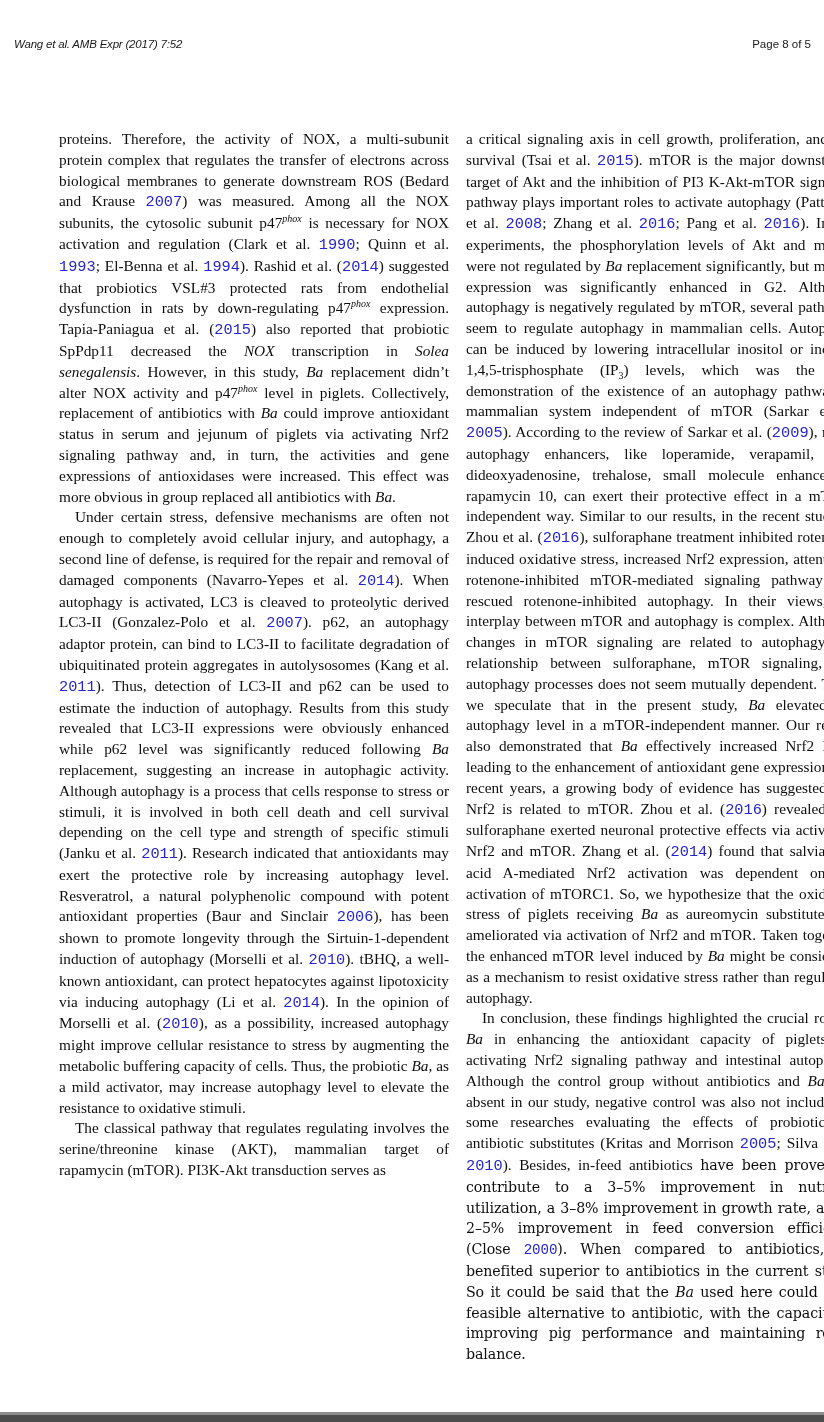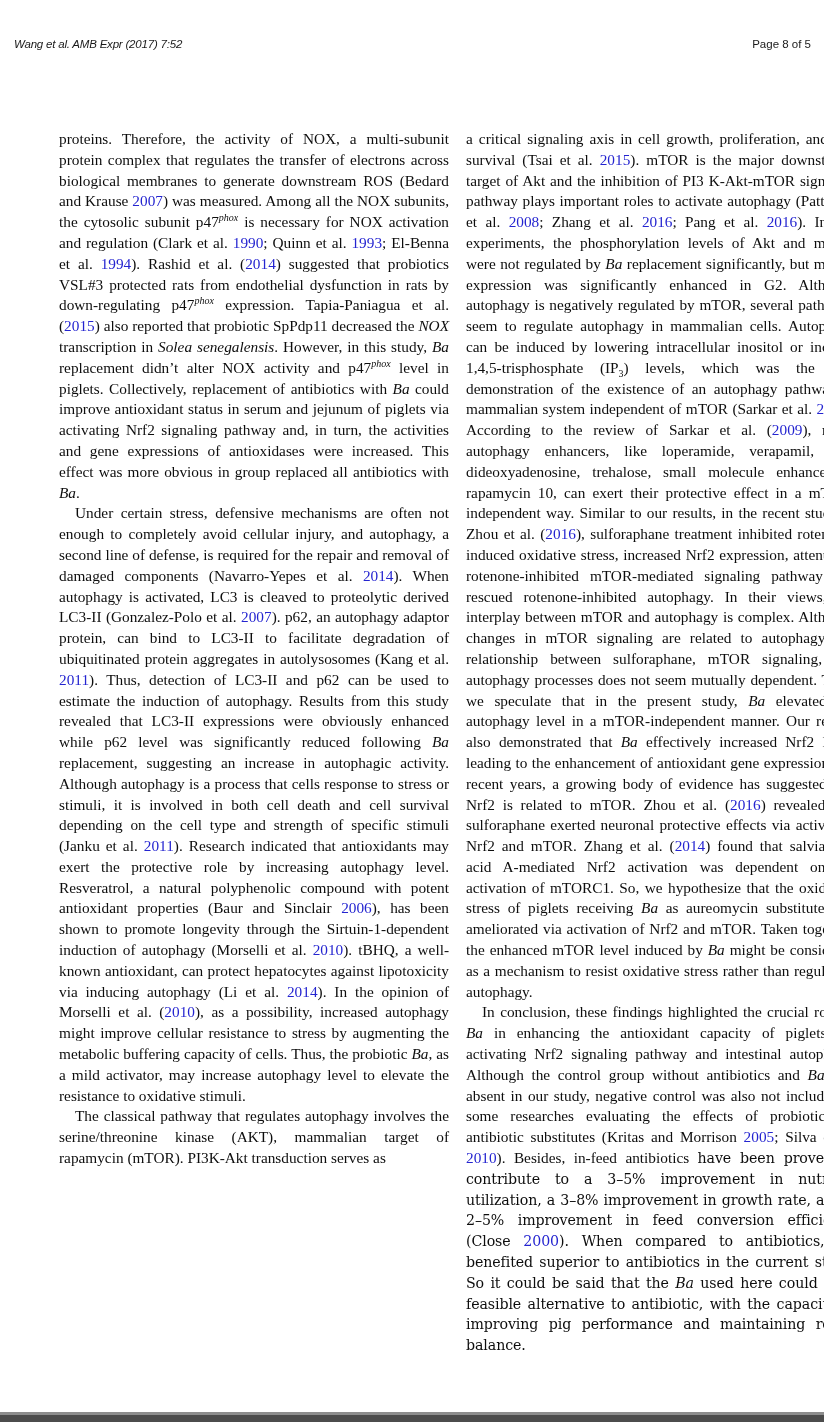--- a/index.html
+++ b/index.html
@@ -26,21 +26,21 @@
   .text-column { width: 390px; }
   .text-column p {
     margin: 0;
     font-size: 15.3px;
     line-height: 20.8px;
     text-align: justify;
     color: #0d0d0d;
     hyphens: auto; -webkit-hyphens: auto;
   }
   .text-column p.indent { text-indent: 16px; }
-  .cite { color: #2424d0; cursor: pointer; }
+  .cite { color: #2424d0; cursor: pointer; font-family: Liberation Mono, monospace; }
   sup { font-size: 10px; line-height: 0; vertical-align: super; }
   sub { font-size: 10px; line-height: 0; vertical-align: sub; }
   .alt { font-family: "DejaVu Serif", serif; font-size: 14.2px; letter-spacing: -0.1px; }
   .footer-bar {
     position: absolute; left: 0; right: 0; bottom: 0;
     height: 7px; background: #4c4c4c;
     border-top: 3px solid #8d8d8d;
   }
 </style>
 </head>
@@ -48,21 +48,21 @@
 
 <div class="page-header">
   <span class="header-citation">Wang et al. AMB Expr  (2017) 7:52</span>
   <span class="header-page">Page 8 of 5</span>
 </div>
 
 <div class="article-body">
   <div class="text-column">
       <p>proteins. Therefore, the activity of NOX, a multi-subunit protein complex that regulates the transfer of electrons across biological membranes to generate downstream ROS (Bedard and Krause <span class="cite">2007</span>) was measured. Among all the NOX subunits, the cytosolic subunit p47<sup><em>phox</em></sup> is necessary for NOX activation and regulation (Clark et al. <span class="cite">1990</span>; Quinn et al. <span class="cite">1993</span>; El-Benna et al. <span class="cite">1994</span>). Rashid et al. (<span class="cite">2014</span>) suggested that probiotics VSL#3 protected rats from endothelial dysfunction in rats by down-regulating p47<sup><em>phox</em></sup> expression. Tapia-Paniagua et al. (<span class="cite">2015</span>) also reported that probiotic SpPdp11 decreased the <em>NOX</em> transcription in <em>Solea senegalensis</em>. However, in this study, <em>Ba</em> replacement didn’t alter NOX activity and p47<sup><em>phox</em></sup> level in piglets. Collectively, replacement of antibiotics with <em>Ba</em> could improve antioxidant status in serum and jejunum of piglets via activating Nrf2 signaling pathway and, in turn, the activities and gene expressions of antioxidases were increased. This effect was more obvious in group replaced all antibiotics with <em>Ba</em>.</p>
       <p class="indent">Under certain stress, defensive mechanisms are often not enough to completely avoid cellular injury, and autophagy, a second line of defense, is required for the repair and removal of damaged components (Navarro-Yepes et al. <span class="cite">2014</span>). When autophagy is activated, LC3 is cleaved to proteolytic derived LC3-II (Gonzalez-Polo et al. <span class="cite">2007</span>). p62, an autophagy adaptor protein, can bind to LC3-II to facilitate degradation of ubiquitinated protein aggregates in autolysosomes (Kang et al. <span class="cite">2011</span>). Thus, detection of LC3-II and p62 can be used to estimate the induction of autophagy. Results from this study revealed that LC3-II expressions were obviously enhanced while p62 level was significantly reduced following <em>Ba</em> replacement, suggesting an increase in autophagic activity. Although autophagy is a process that cells response to stress or stimuli, it is involved in both cell death and cell survival depending on the cell type and strength of specific stimuli (Janku et al. <span class="cite">2011</span>). Research indicated that antioxidants may exert the protective role by increasing autophagy level. Resveratrol, a natural polyphenolic compound with potent antioxidant properties (Baur and Sinclair <span class="cite">2006</span>), has been shown to promote longevity through the Sirtuin-1-dependent induction of autophagy (Morselli et al. <span class="cite">2010</span>). tBHQ, a well-known antioxidant, can protect hepatocytes against lipotoxicity via inducing autophagy (Li et al. <span class="cite">2014</span>). In the opinion of Morselli et al. (<span class="cite">2010</span>), as a possibility, increased autophagy might improve cellular resistance to stress by augmenting the metabolic buffering capacity of cells. Thus, the probiotic <em>Ba</em>, as a mild activator, may increase autophagy level to elevate the resistance to oxidative stimuli.</p>
-      <p class="indent">The classical pathway that regulates autophagy involves the serine/threonine kinase (AKT), mammalian target of rapamycin (mTOR). PI3K-Akt transduction serves as</p>
+      <p class="indent">The classical pathway that regulates regulating involves the serine/threonine kinase (AKT), mammalian target of rapamycin (mTOR). PI3K-Akt transduction serves as</p>
     </div>
   <div class="text-column">
       <p>a critical signaling axis in cell growth, proliferation, and cell survival (Tsai et al. <span class="cite">2015</span>). mTOR is the major downstream target of Akt and the inhibition of PI3 K-Akt-mTOR signaling pathway plays important roles to activate autophagy (Pattingre et al. <span class="cite">2008</span>; Zhang et al. <span class="cite">2016</span>; Pang et al. <span class="cite">2016</span>). In our experiments, the phosphorylation levels of Akt and mTOR were not regulated by <em>Ba</em> replacement significantly, but mTOR expression was significantly enhanced in G2. Although autophagy is negatively regulated by mTOR, several pathways seem to regulate autophagy in mammalian cells. Autophagy can be induced by lowering intracellular inositol or inositol 1,4,5-trisphosphate (IP<sub>3</sub>) levels, which was the first demonstration of the existence of an autophagy pathway in mammalian system independent of mTOR (Sarkar et al. <span class="cite">2005</span>). According to the review of Sarkar et al. (<span class="cite">2009</span>), many autophagy enhancers, like loperamide, verapamil, 2′5′-dideoxyadenosine, trehalose, small molecule enhancer of rapamycin 10, can exert their protective effect in a mTOR-independent way. Similar to our results, in the recent study of Zhou et al. (<span class="cite">2016</span>), sulforaphane treatment inhibited rotenone-induced oxidative stress, increased Nrf2 expression, attenuated rotenone-inhibited mTOR-mediated signaling pathway and rescued rotenone-inhibited autophagy. In their views, the interplay between mTOR and autophagy is complex. Although changes in mTOR signaling are related to autophagy, the relationship between sulforaphane, mTOR signaling, and autophagy processes does not seem mutually dependent. Thus, we speculate that in the present study, <em>Ba</em> elevated the autophagy level in a mTOR-independent manner. Our results also demonstrated that <em>Ba</em> effectively increased Nrf2 level, leading to the enhancement of antioxidant gene expressions. In recent years, a growing body of evidence has suggested that Nrf2 is related to mTOR. Zhou et al. (<span class="cite">2016</span>) revealed that sulforaphane exerted neuronal protective effects via activating Nrf2 and mTOR. Zhang et al. (<span class="cite">2014</span>) found that salvianolic acid A-mediated Nrf2 activation was dependent on the activation of mTORC1. So, we hypothesize that the oxidative stress of piglets receiving <em>Ba</em> as aureomycin substitute was ameliorated via activation of Nrf2 and mTOR. Taken together, the enhanced mTOR level induced by <em>Ba</em> might be considered as a mechanism to resist oxidative stress rather than regulating autophagy.</p>
       <p class="indent">In conclusion, these findings highlighted the crucial role of <em>Ba</em> in enhancing the antioxidant capacity of piglets via activating Nrf2 signaling pathway and intestinal autophagy. Although the control group without antibiotics and <em>Ba</em> was absent in our study, negative control was also not included in some researches evaluating the effects of probiotics as antibiotic substitutes (Kritas and Morrison <span class="cite">2005</span>; Silva et al. <span class="cite">2010</span>). Besides, in-feed antibiotics <span class="alt">have been proved to contribute to a 3–5% improvement in nutrient utilization, a 3–8% improvement in growth rate, and a 2–5% improvement in feed conversion efficiency (Close <span class="cite">2000</span>). When compared to antibiotics, <em>Ba</em> benefited superior to antibiotics in the current study. So it could be said that the <em>Ba</em> used here could be a feasible alternative to antibiotic, with the capacity of improving pig performance and maintaining redox balance.</span></p>
     </div>
 </div>
 
 <div class="footer-bar"></div>
 
 </body></html>

